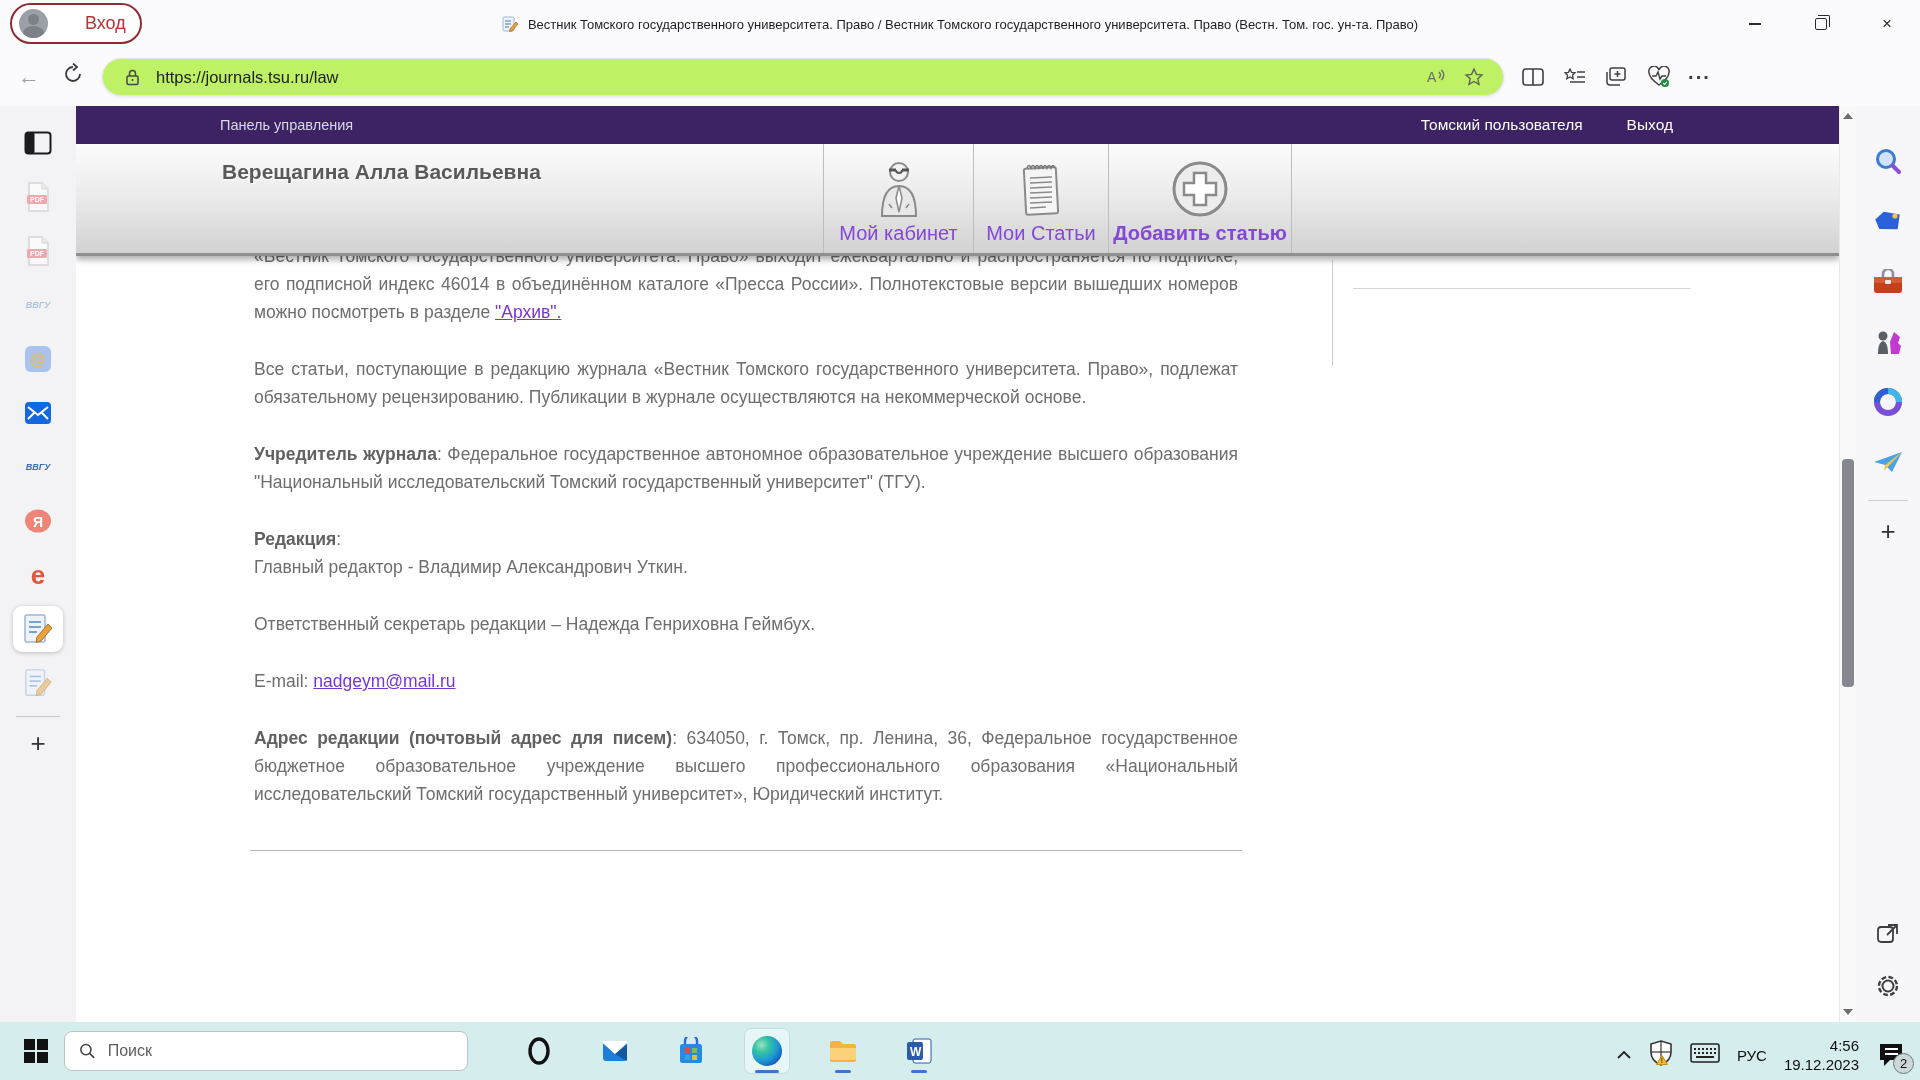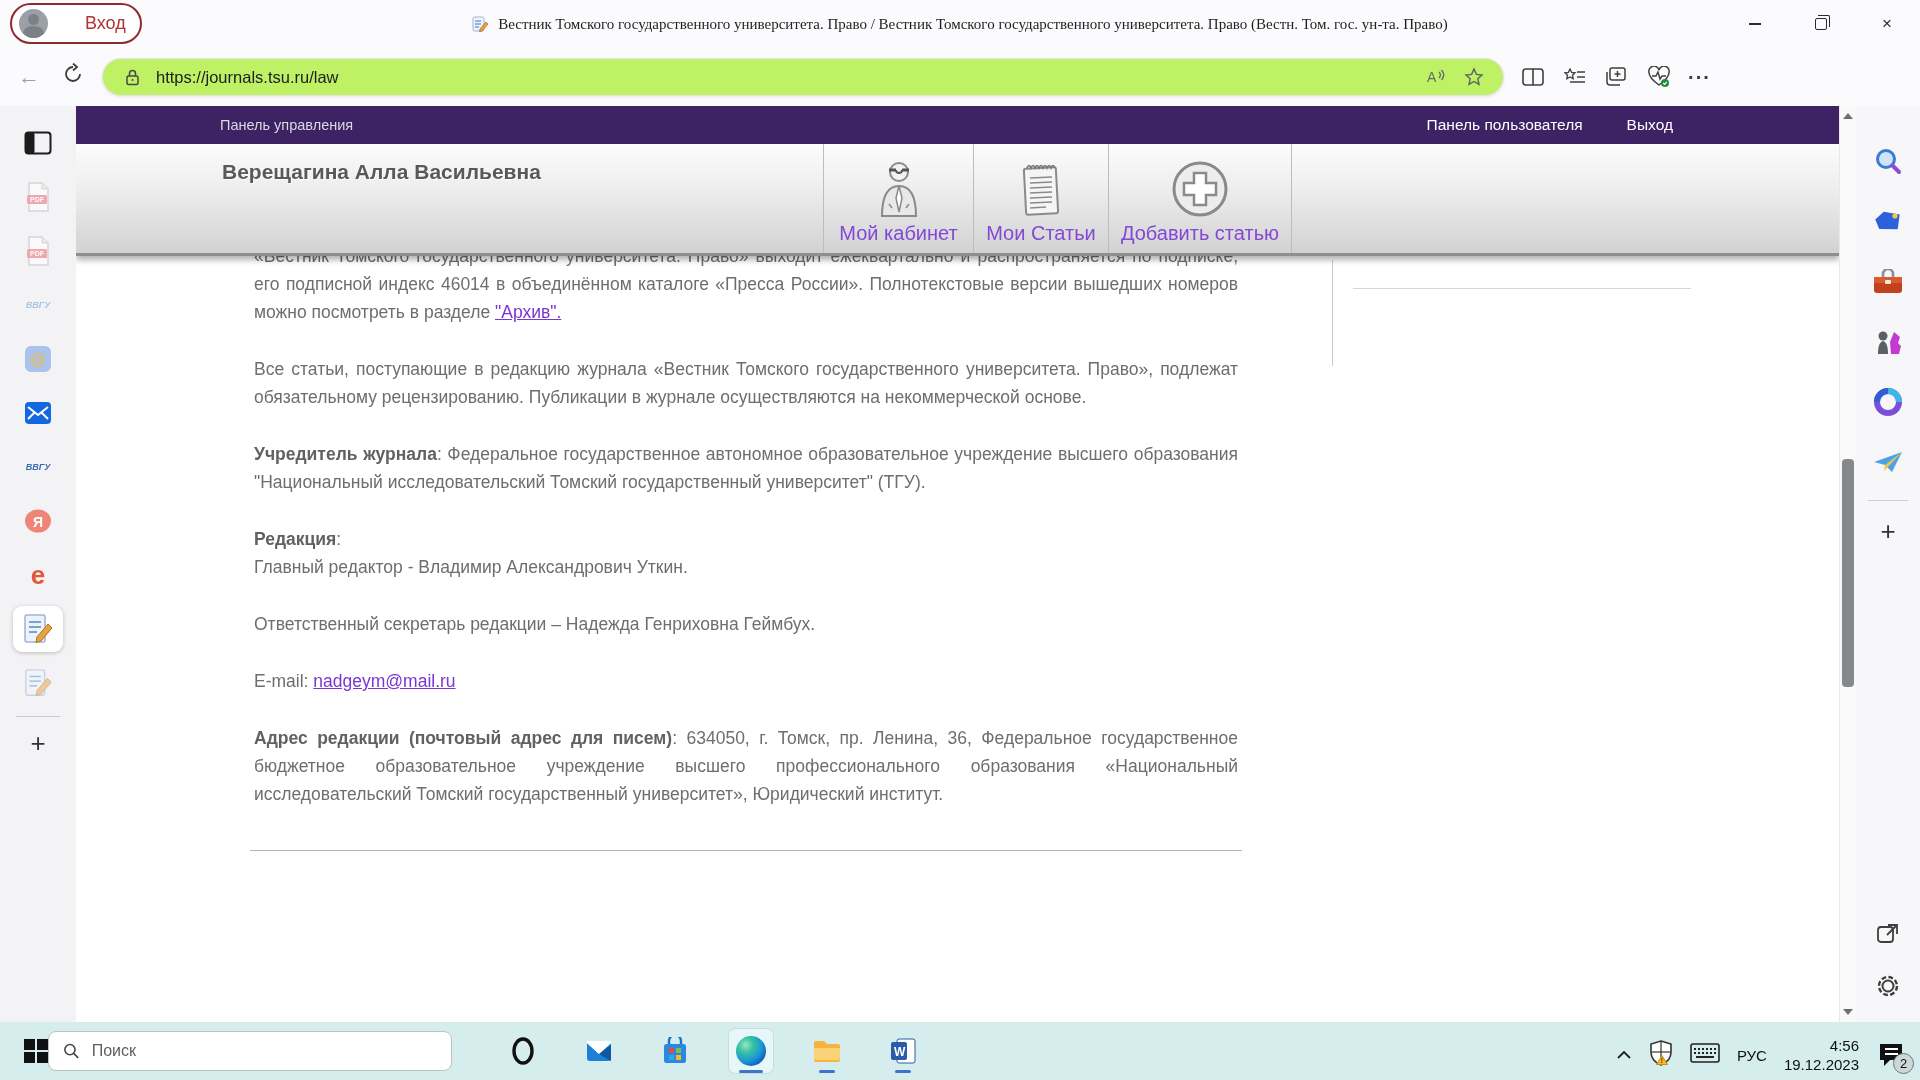--- a/index.html
+++ b/index.html
@@ -5,21 +5,21 @@
   * { box-sizing: border-box; margin: 0; padding: 0; }
   html,body { width:1920px; height:1080px; overflow:hidden; }
   body { font-family:"Liberation Sans","DejaVu Sans",sans-serif; background:#fff; }
 
   .screen { width:1920px; height:1080px; display:flex; flex-direction:column; }
 
   
   .browser { height:1022px; display:flex; flex-direction:column; background:#fbfbfd; }
 
   .titlebar { position:relative; height:48px; background:#fbfbfd; display:flex; align-items:center; justify-content:center; flex:0 0 auto; }
-  .tab-title { display:flex; align-items:center; gap:9px; font-size:15px; color:#1f1f1f;font-family:Liberation Serif, serif; }
+  .tab-title { display:flex; align-items:center; gap:9px; font-size:13px; color:#1f1f1f; }
   .win-controls { position:absolute; right:0; top:0; height:48px; display:flex; }
   .win-btn { width:66px; height:48px; display:flex; align-items:center; justify-content:center; color:#2b2b2b; font-size:17px; }
   .restore-glyph { width:12px; height:12px; border:1.4px solid #2b2b2b; border-radius:2px; position:relative; }
   .restore-glyph:before { content:""; position:absolute; left:2px; top:-4px; width:11px; height:11px; border-top:1.4px solid #2b2b2b; border-right:1.4px solid #2b2b2b; border-radius:0 2px 0 0; }
   .min-glyph { width:12px; height:1.6px; background:#2b2b2b; }
 
   .login-pill { position:absolute; left:10px; top:3px; height:41px; min-width:106px; background:#fff; border:2.5px solid #8e2a31; border-radius:22px; display:flex; align-items:center; gap:9px; padding:0 14px 0 7px; z-index:30; }
   .login-avatar { width:29px; height:29px; border-radius:50%; background:#9aa0a6; position:relative; overflow:hidden; }
   .login-avatar:before { content:""; position:absolute; left:9px; top:5px; width:11px; height:11px; border-radius:50%; background:#7c8187; }
   .login-avatar:after { content:""; position:absolute; left:4px; top:17px; width:21px; height:14px; border-radius:50% 50% 0 0; background:#7c8187; }
@@ -63,21 +63,21 @@
   .admin-bar { height:38px; background:#3d2264; color:#fff; display:flex; align-items:center; flex:0 0 auto; position:relative; z-index:3; }
   .admin-left { margin-left:144px; font-size:14.5px; color:#d9d9e2; }
   .admin-right { margin-left:auto; margin-right:166px; display:flex; gap:44px; font-size:15.5px; color:#fff; }
 
   .site-header { height:112px; background:linear-gradient(180deg,#fcfcfc 0%,#ececec 45%,#d2d2d2 100%); border-bottom:3px solid #8f8f8f; box-shadow:0 4px 6px rgba(0,0,0,.3); position:relative; z-index:2; flex:0 0 auto; }
   .user-block { position:absolute; left:146px; top:16px; }
   .user-name { font-size:21px; font-weight:bold; color:#595959; text-shadow:1px 1px 0 rgba(255,255,255,.9); }
   .user-affil { font-size:16.5px; color:#707070; margin-top:8px; }
   .actions { position:absolute; left:747px; top:0; bottom:0; display:flex; }
   .action-cell { border-left:1px solid #bdbdbd; display:flex; flex-direction:column; align-items:center; justify-content:flex-end; padding:6px 0 8px; }
-  .action-cell:last-child { border-right:1px solid #bdbdbd; }
+  .action-cell:last-child { border-right:1px solid #bdbdbd;font-weight:bold; }
   .ac-1 { width:150px; } .ac-2 { width:135px; } .ac-3 { width:184px; }
   .action-icon { flex:1; display:flex; align-items:flex-end; justify-content:center; padding-bottom:4px; }
   .action-label { color:#8448d8; font-size:20px; }
 
   .content-row { flex:1; position:relative; background:#fff; overflow:hidden; }
   .main-col { position:absolute; left:174px; top:0; width:992px; font-size:17.5px; line-height:28px; color:#6e6e6e; text-align:justify; }
   .main-col p { margin:0 4px 29px; }
   .main-col p.first { margin-top:-14px; }
   .main-col b { color:#616161; }
   a.purple { color:#7a36d2; text-decoration:underline; }
@@ -85,21 +85,21 @@
 
   .v-divider { position:absolute; left:1256px; top:4px; width:1px; height:106px; background:#cccccc; }
   .side-col { position:absolute; left:1277px; top:10px; width:345px; }
   .issue-link { color:#7d33cc; font-size:16.5px; line-height:30px; text-decoration:none; display:block; }
   .side-hr { border:none; border-top:1px solid #d7d7d7; margin-top:22px; width:338px; }
 
   
   .taskbar { height:58px; background:#d5eded; display:flex; align-items:center; flex:0 0 auto; position:relative; }
   .win-logo { width:24px; height:24px; display:grid; grid-template-columns:11px 11px; grid-template-rows:11px 11px; gap:2px; margin-left:24px; }
   .win-logo span { background:#111; }
-  .task-search { width:404px; height:40px; background:#fff; border:1px solid #b9c4c4; border-radius:8px; display:flex; align-items:center; padding:0 14px; gap:12px; }
+  .task-search { margin-left:16px; width:404px; height:40px; background:#fff; border:1px solid #b9c4c4; border-radius:8px; display:flex; align-items:center; padding:0 14px; gap:12px; }
   .task-search input { border:none; outline:none; font-size:16px; color:#444; width:100%; background:transparent; font-family:inherit; }
   .task-search input::placeholder { color:#5f5f5f; opacity:1; }
   .task-apps { display:flex; align-items:center; gap:30px; margin-left:48px; }
   .app-slot { width:46px; height:46px; display:flex; align-items:center; justify-content:center; position:relative; border-radius:7px; }
   .app-slot.active-tile { background:#e7f6f6; box-shadow:inset 0 0 0 1px #c3dede; }
   .run-bar { position:absolute; bottom:1px; left:50%; transform:translateX(-50%); height:3px; width:16px; border-radius:2px; background:#3b76c8; }
   .run-bar.wide { width:24px; }
   .edge-logo { width:30px; height:30px; border-radius:50%; background:radial-gradient(circle at 32% 30%, #9be3c1 0%, #35c3a2 26%, #1b98d5 55%, #1455ba 80%, #0d3f9e 100%); }
   .tray { position:absolute; right:14px; top:4px; height:58px; display:flex; align-items:center; gap:17px; }
   .tray-lang { font-size:15px; color:#111; }
@@ -282,21 +282,21 @@
             <span class="plus-glyph">+</span>
           </div>
       </div>
 
       <div class="viewport">
         <div class="page">
 
           <div class="admin-bar">
             <span class="admin-left">Панель управления</span>
             <span class="admin-right">
-              <span>Панель пользователя</span>
+              <span>Томский пользователя</span>
               <span>Выход</span>
             </span>
           </div>
 
           <div class="site-header">
             <div class="user-block">
               <div class="user-name">Верещагина Алла Васильевна</div>
             </div>
             <div class="actions">
               <div class="action-cell ac-1">

